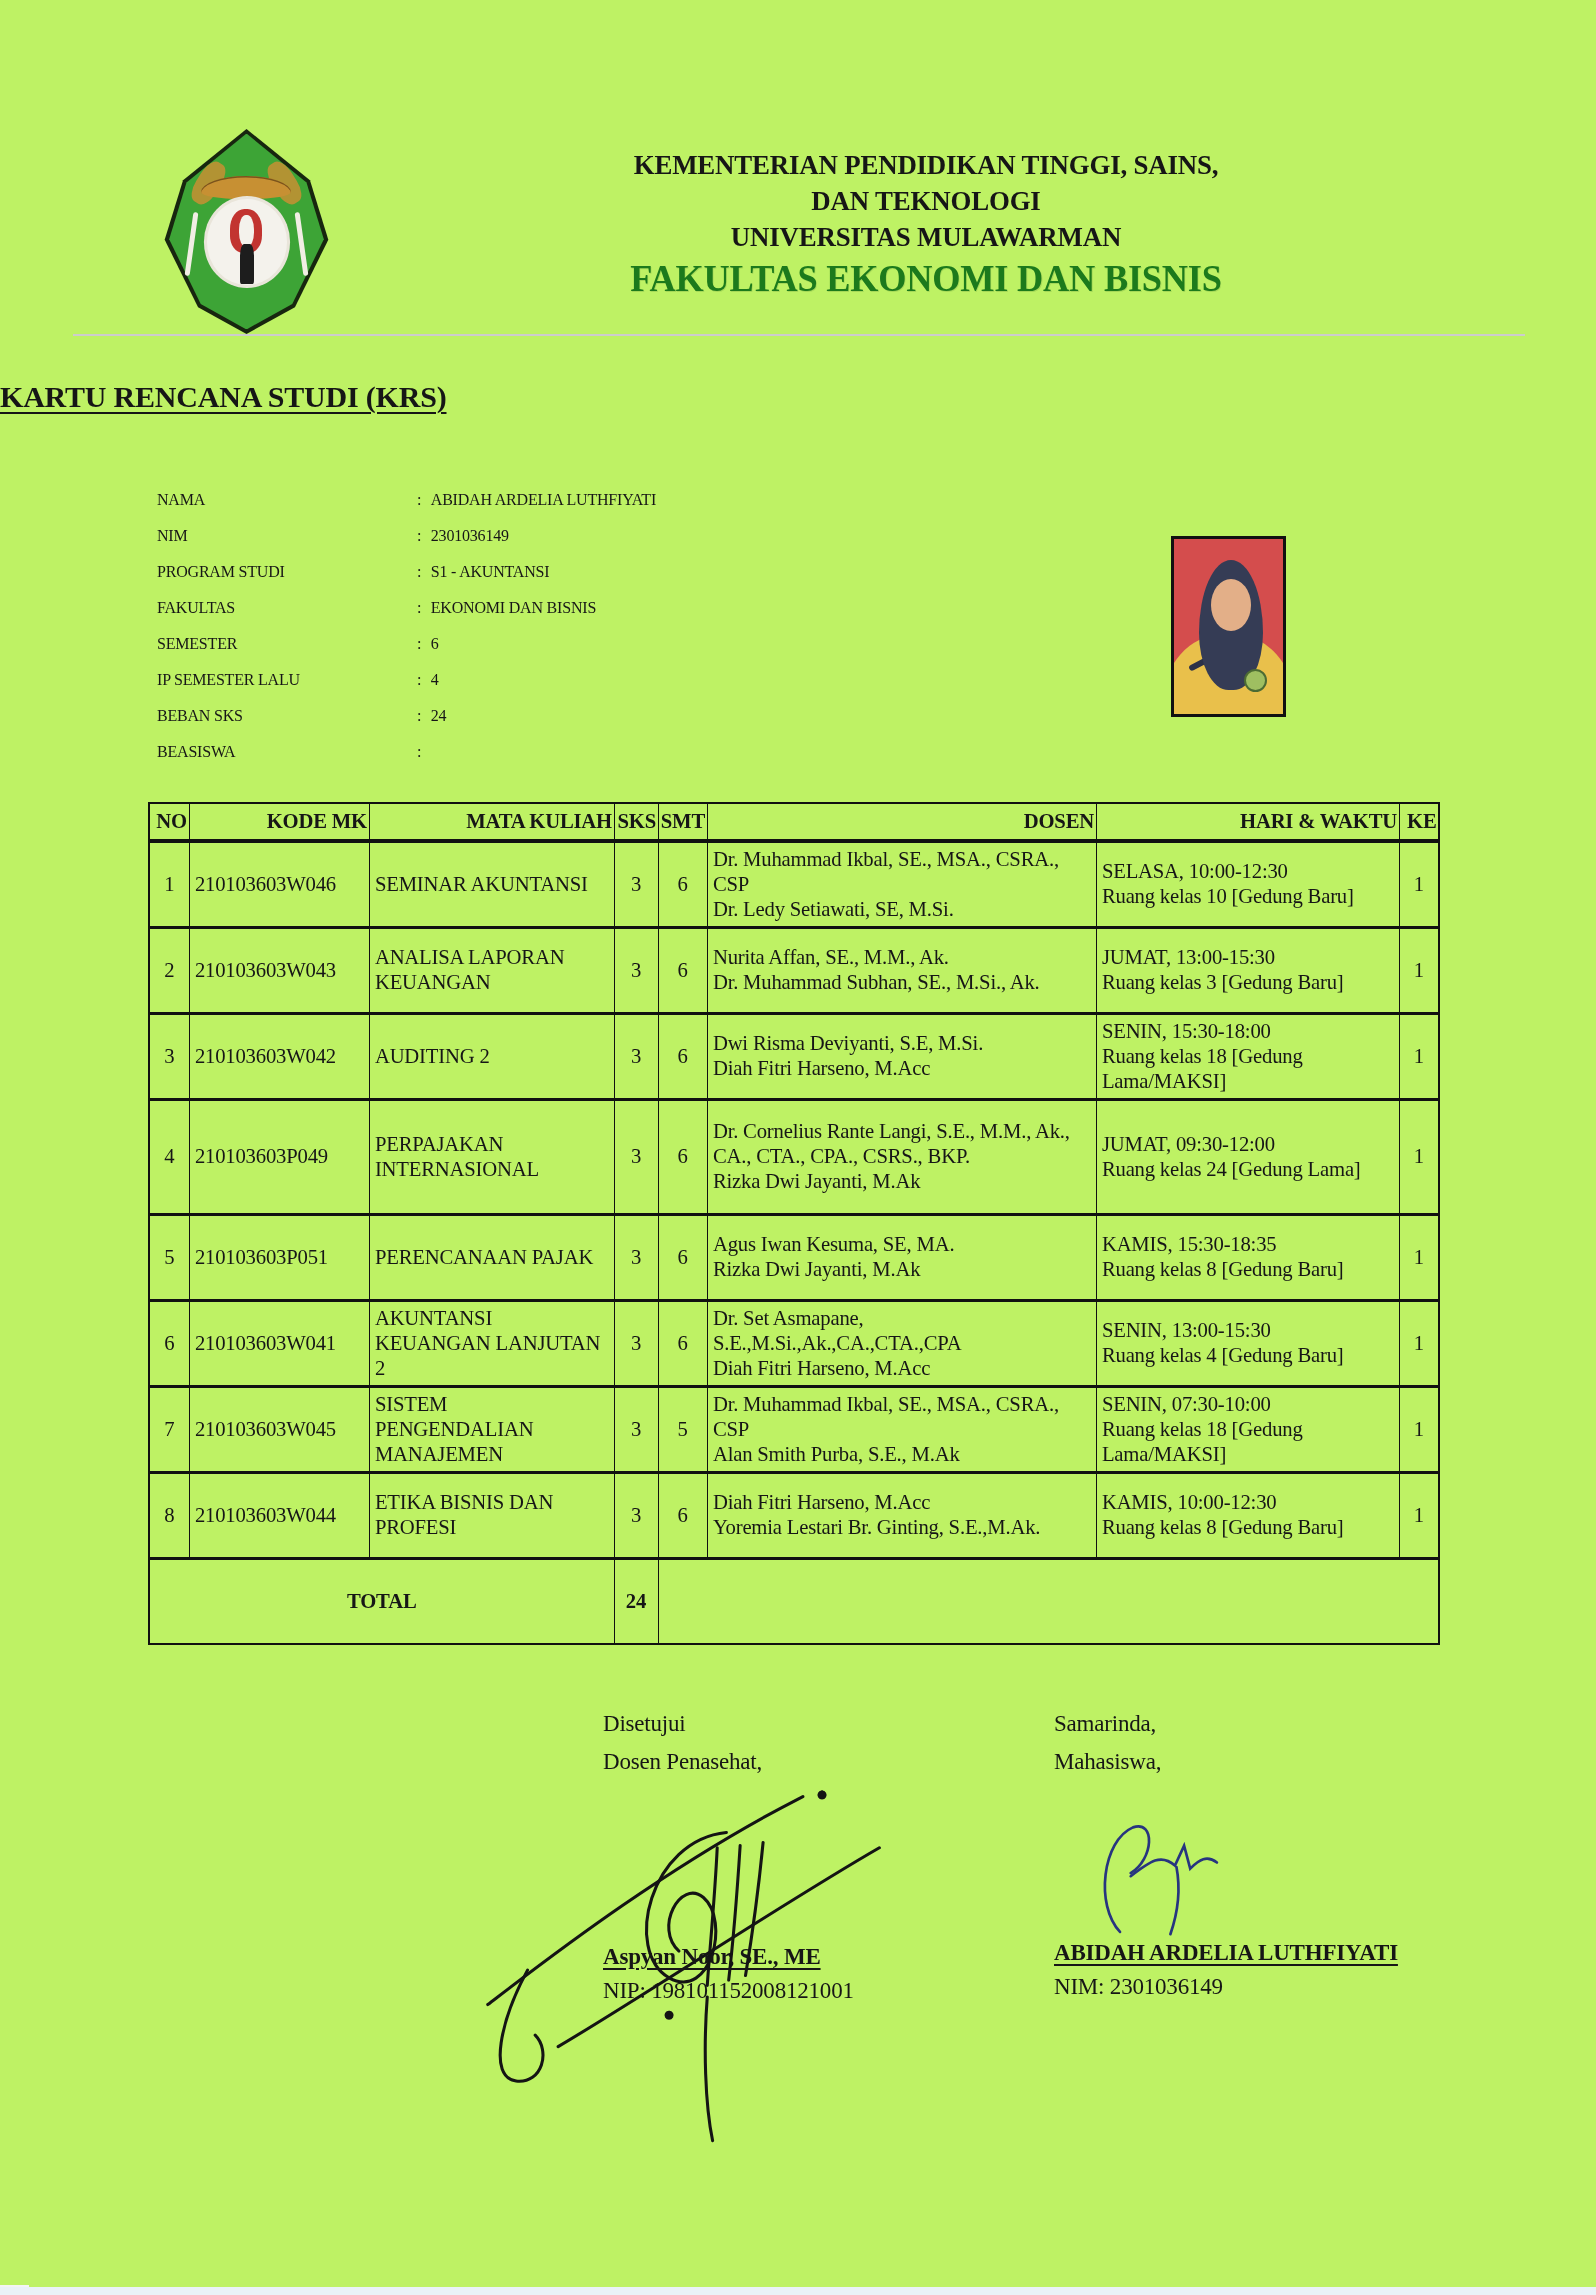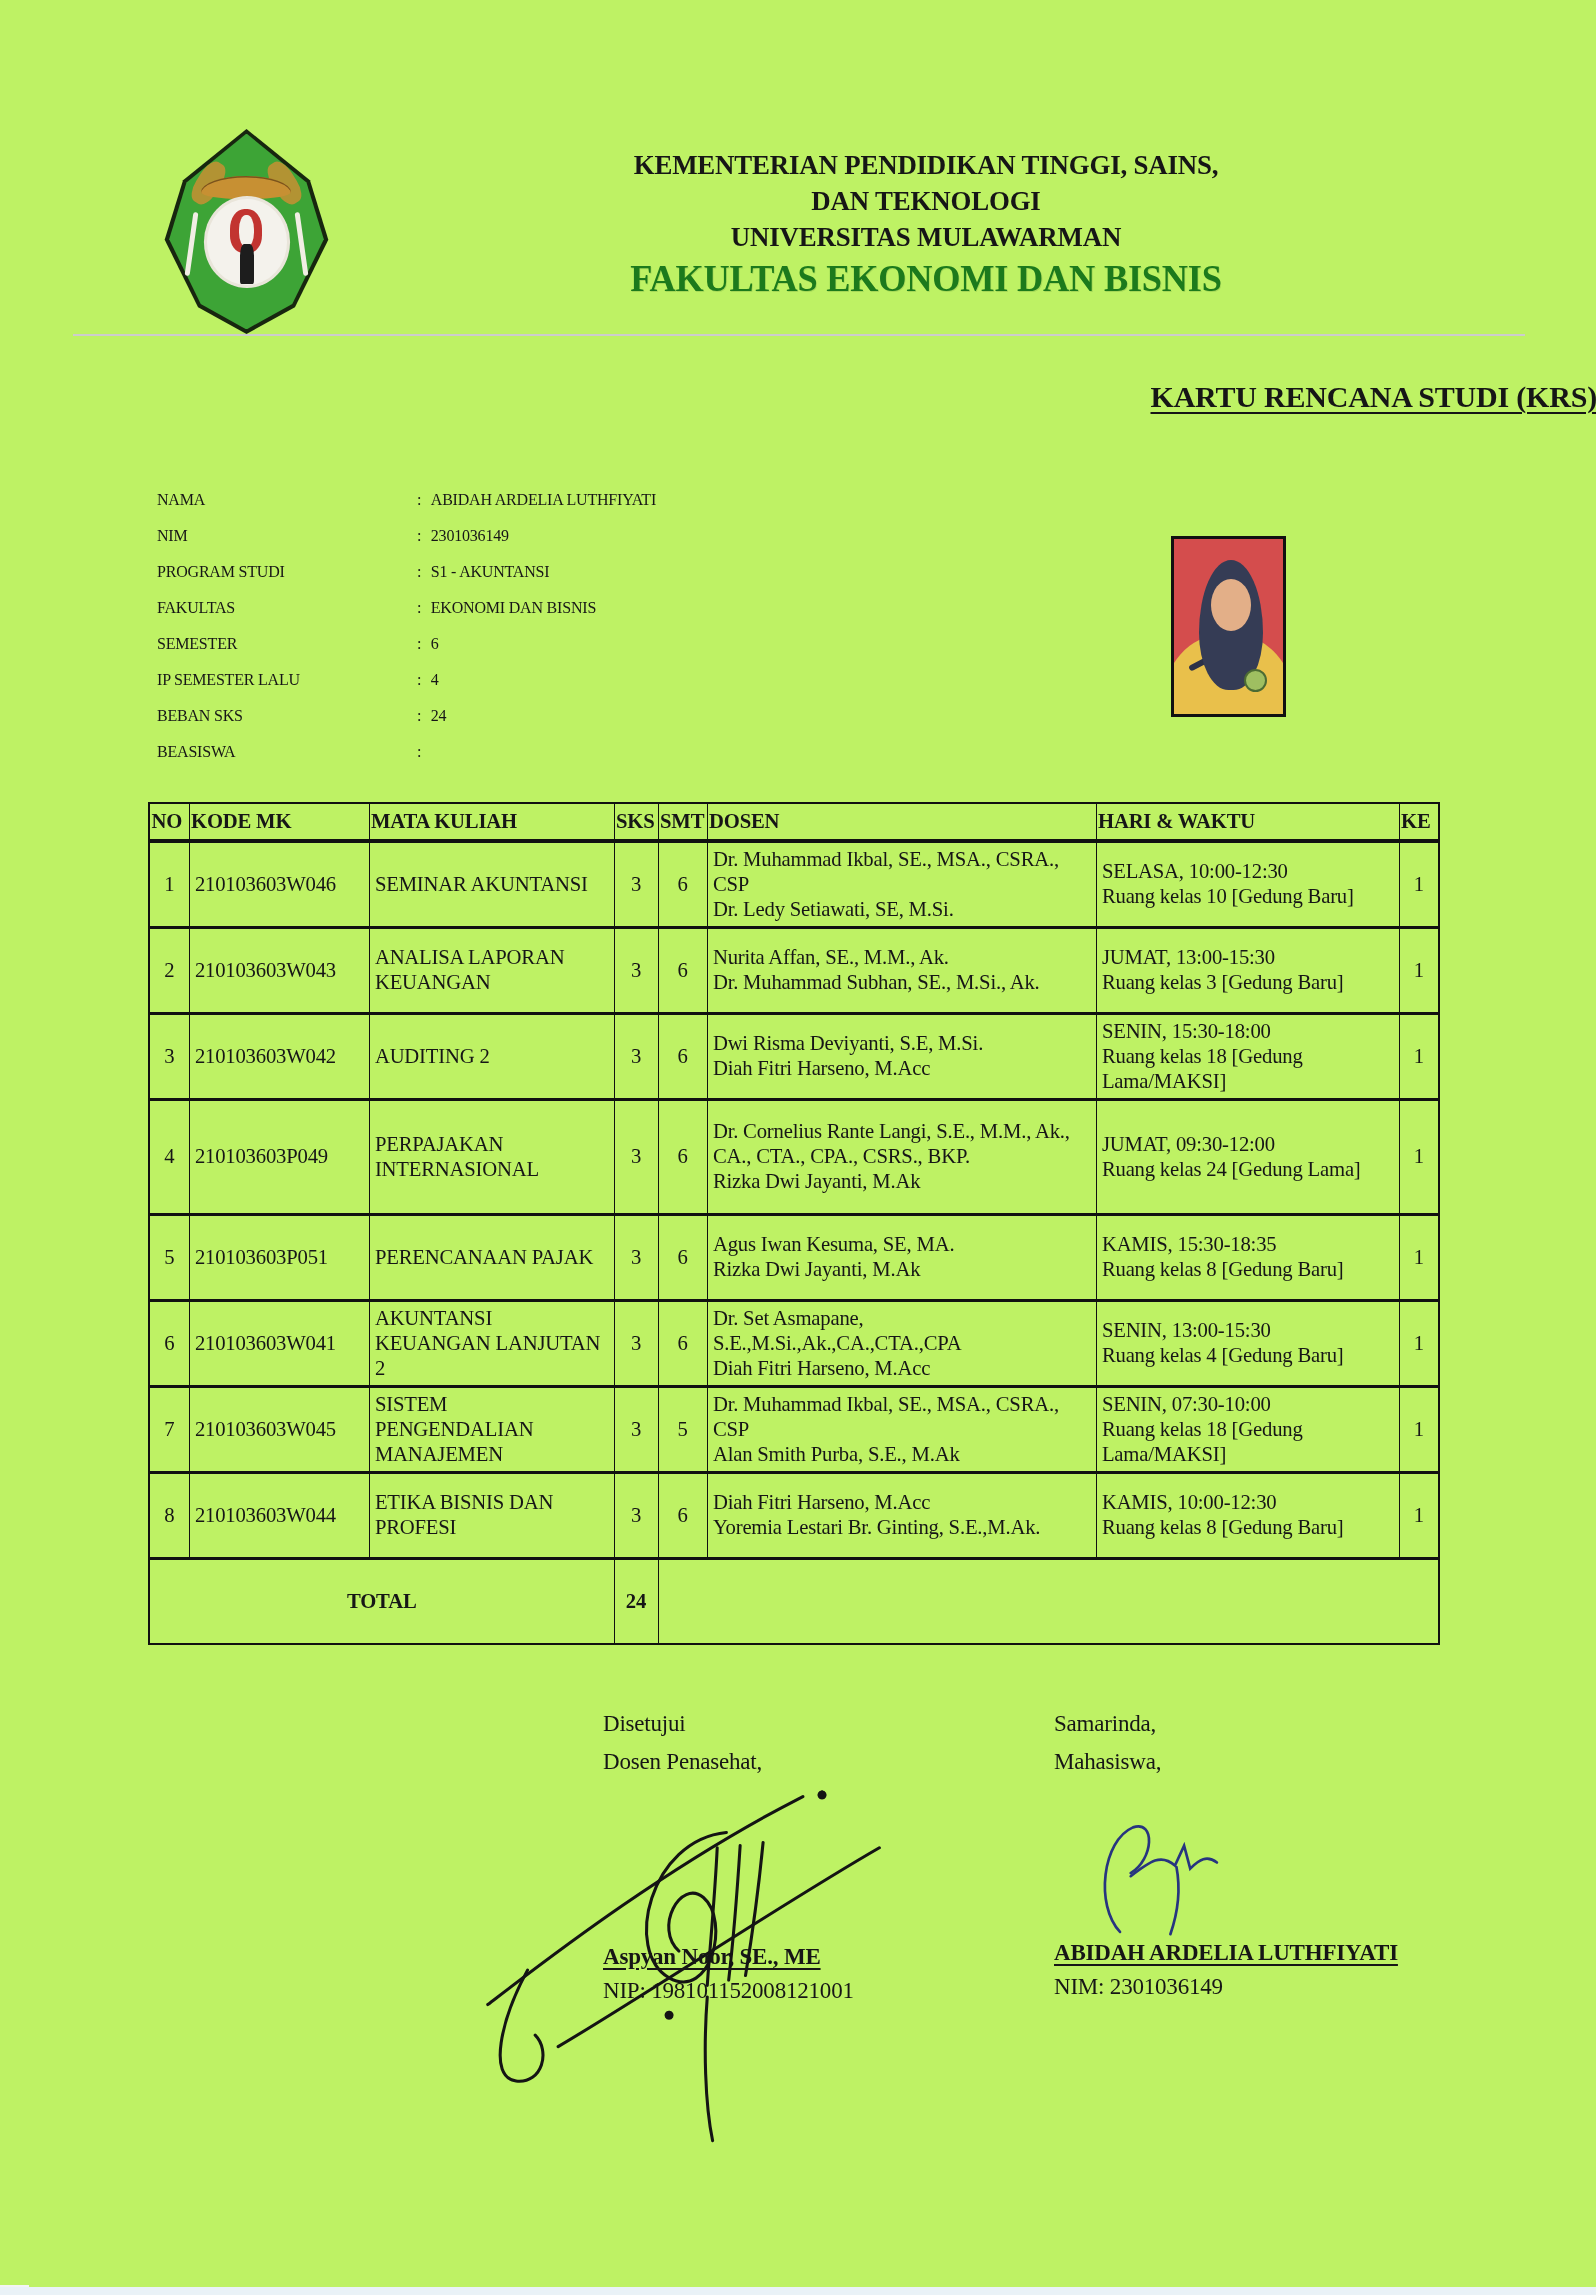--- a/index.html
+++ b/index.html
@@ -26,21 +26,21 @@
   .logo-gold-r { position:absolute; right:34px; top:31px; width:23px; height:46px; background:#c79033; transform:rotate(-32deg); border-radius:40%; opacity:.85; }
 
   .ministry { position:absolute; left:536px; top:147px; width:780px; text-align:center; }
   .ministry-line { font-weight:bold; font-size:28px; line-height:36px; transform:scaleX(.96); }
   .faculty-line { font-weight:bold; font-size:37px; line-height:44px; margin-top:1.5px; transform:scaleX(.98);
     text-shadow:0.8px 0.8px 0 #0c330c22; }
 
   .header-rule { position:absolute; left:73px; top:334px; width:1452px; height:1.5px; background:#cccccc; }
 
   
-  .doc-title { position:absolute; left:0; top:380px; width:1597px; text-align:right;
+  .doc-title { position:absolute; left:0; top:380px; width:1597px; text-align:left;
     font-size:30px; font-weight:bold; }
   .doc-title span { text-decoration:underline; text-underline-offset:5.4px; text-decoration-thickness:2.3px; }
 
   
   .info-block { position:absolute; left:157px; top:482px; width:995px; font-size:16px; }
   .info-row { display:flex; height:36px; align-items:center; }
   .info-label { width:260px; }
   .info-sep { width:13.8px; }
 
   
@@ -54,21 +54,21 @@
   .photo-badge { position:absolute; left:70px; top:130px; width:23px; height:23px; background:#9fbf61;
     border:2.3px solid #4c6b33; border-radius:50%; }
   .photo-collar { position:absolute; left:13.8px; top:121px; width:26px; height:6.1px; background:#2b3148; transform:rotate(-28deg); border-radius:3.1px; }
 
   
   .krs-table { position:absolute; left:148px; top:802px; width:1289px; border-collapse:collapse; table-layout:fixed;
     font-size:20.7px; line-height:25px; }
   .krs-table td, .krs-table th { border-left:1.5px solid #111; border-right:1.5px solid #111; padding:2.3px 5.4px;
     vertical-align:middle; overflow:hidden; }
   .krs-table { border:2.3px solid #111; }
-  .krs-table thead th { border-bottom:4.6px solid #111; border-top:2.3px solid #111; font-weight:bold; text-align:left;
+  .krs-table thead th { border-bottom:4.6px solid #111; border-top:2.3px solid #111; font-weight:bold; text-align:right;
     height:38px; padding:1.5px 1.5px; }
   .krs-table tbody tr { height:86px; }
   .krs-table tbody td { border-top:3.1px solid #111; }
   .krs-table .row-tall { height:115px; }
   .c-center { text-align:center; }
   .cell-multi { white-space:pre-line; }
   .total-row td { border-top:3.1px solid #111; font-weight:bold; height:37px;text-align:center; }
 
   
   .sig-col { position:absolute; font-size:23px; line-height:38px; }

